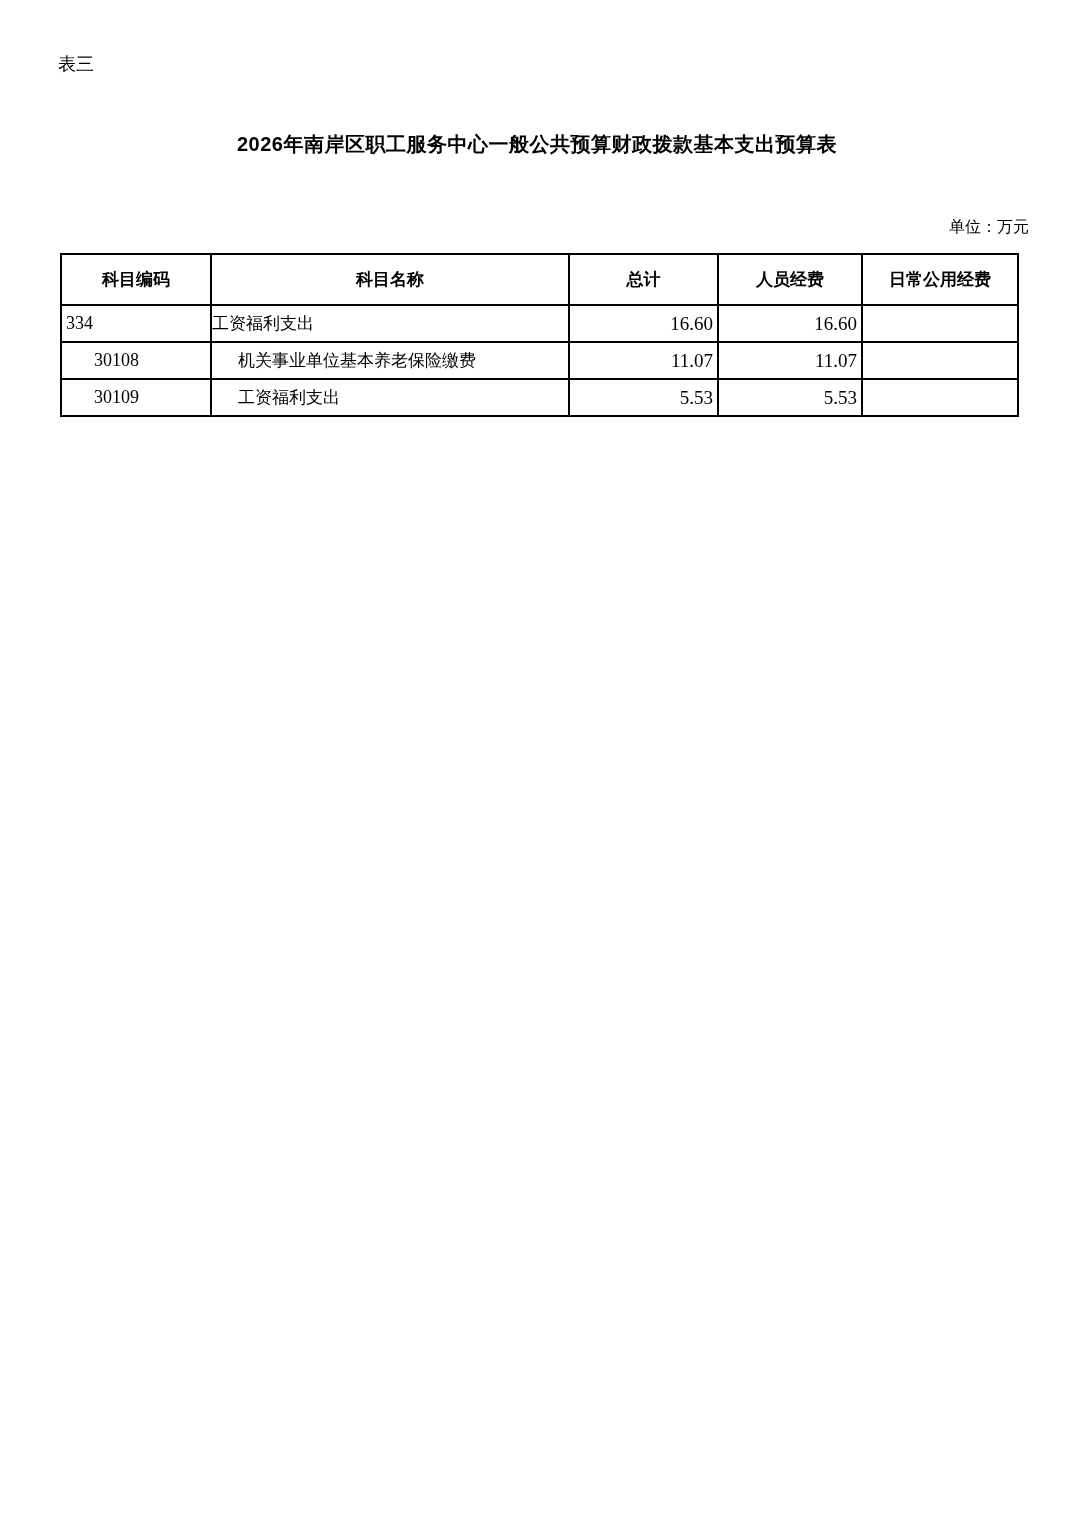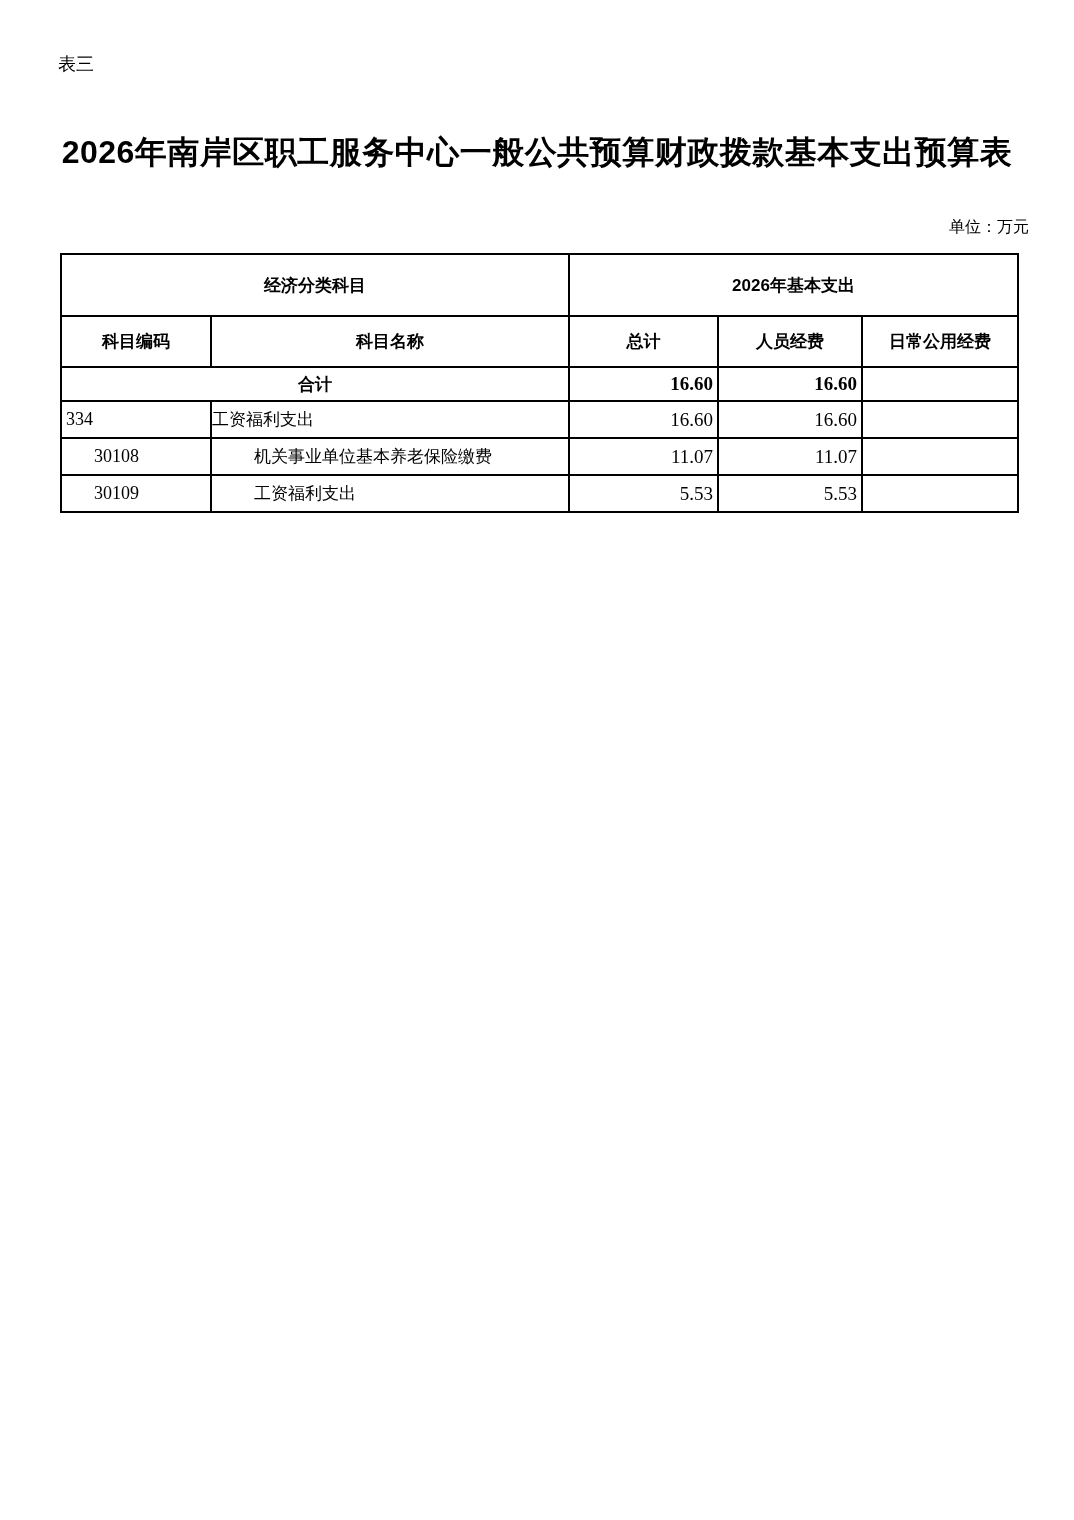--- a/index.html
+++ b/index.html
@@ -18,21 +18,21 @@
     top: 52px;
     font-size: 18px;
     font-family: "Liberation Serif", serif;
   }
   .doc-title {
     position: absolute;
     top: 131px;
     left: 0;
     width: 100%;
     text-align: center;
-    font-size: 32px;
+    font-size: 20px;
     font-weight: bold;
     letter-spacing: 0.5px;
     font-family: "Liberation Sans", sans-serif;
   }
   .unit-note {
     position: absolute;
     top: 217px;
     left: 72px;
     width: 957px;
     text-align: right;
@@ -69,21 +69,21 @@
     font-family: "Liberation Serif", serif;
     text-align: left;
     padding-left: 4px;
   }
   td.cell-name {
     font-size: 17px;
     font-family: "Liberation Serif", serif;
     text-align: left;
   }
   tr.indent td.cell-code { padding-left: 32px; }
-  tr.indent td.cell-name { padding-left: 42px; margin-top: 17px; }
+  tr.indent td.cell-name { padding-left: 26px; margin-top: 17px; }
   td.cell-num {
     font-size: 19px;
     font-family: "Liberation Serif", serif;
     text-align: right;
     padding-right: 4px;
   }
   tr.total-row td.cell-label {
     font-size: 17px;
     font-weight: bold;
     text-align: center;
@@ -102,36 +102,26 @@
 
 <table class="budget-table">
   <colgroup>
     <col style="width:150px">
     <col style="width:358px">
     <col style="width:149px">
     <col style="width:144px">
     <col style="width:156px">
   </colgroup>
   <tbody>
-    <tr class="hdr-group">
-      <th colspan="2">经济分类科目</th>
-      <th colspan="3">2026年基本支出</th>
-    </tr>
     <tr class="hdr-cols">
       <th>科目编码</th>
       <th>科目名称</th>
       <th>总计</th>
       <th>人员经费</th>
       <th>日常公用经费</th>
-    </tr>
-    <tr class="total-row">
-      <td colspan="2" class="cell-label">合计</td>
-      <td class="cell-num">16.60</td>
-      <td class="cell-num">16.60</td>
-      <td class="cell-num"></td>
     </tr>
     <tr class="data-row">
       <td class="cell-code">334</td>
       <td class="cell-name">工资福利支出</td>
       <td class="cell-num">16.60</td>
       <td class="cell-num">16.60</td>
       <td class="cell-num"></td>
     </tr>
     <tr class="data-row indent">
       <td class="cell-code">30108</td>

